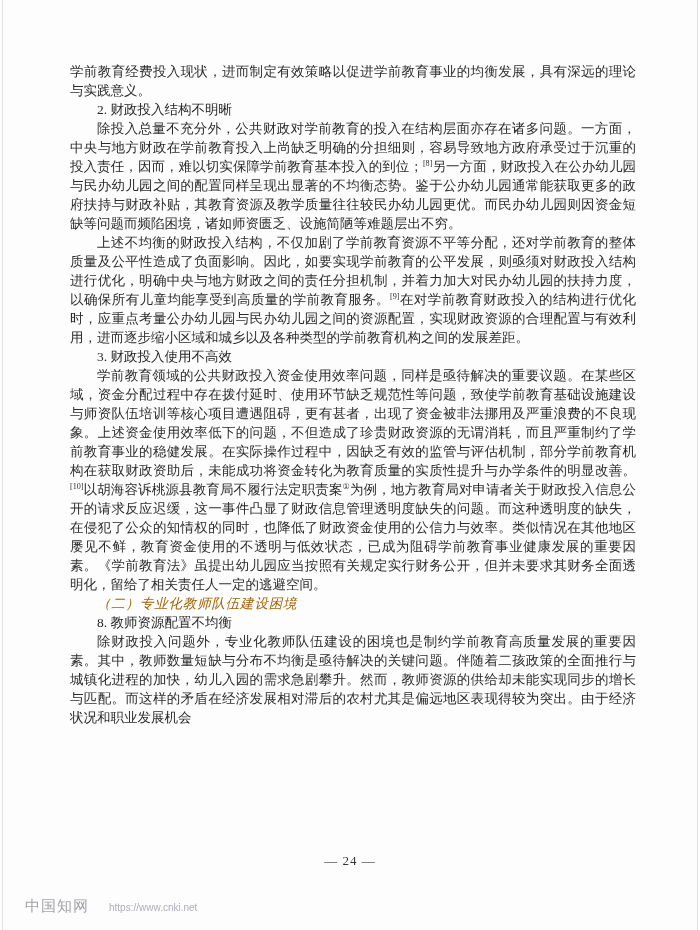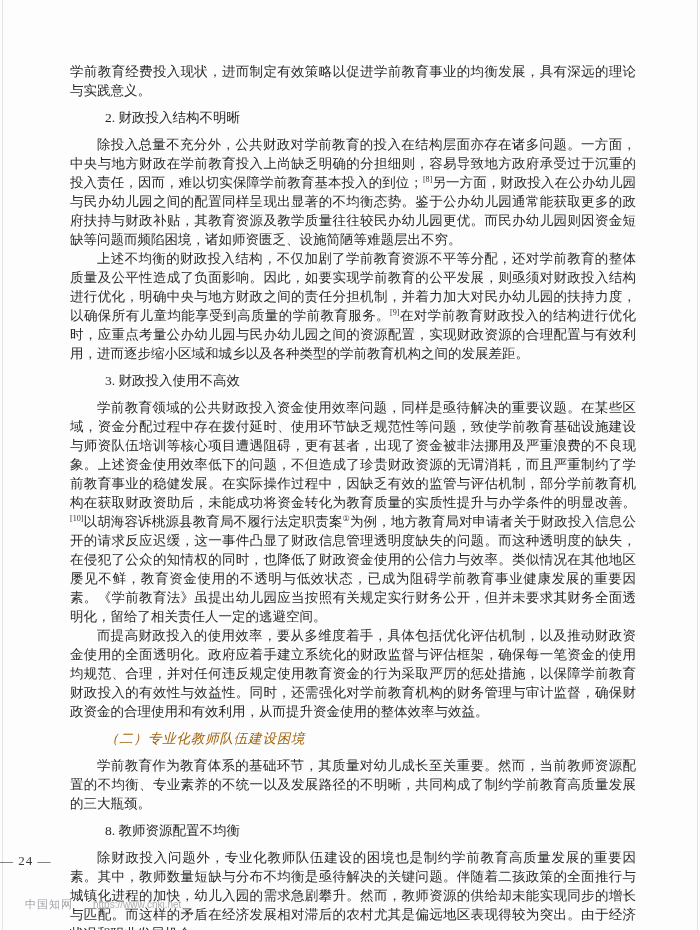--- a/index.html
+++ b/index.html
@@ -37,56 +37,57 @@
     line-height: 19px;
     text-align: justify;
     text-justify: inter-character;
   }
   .para {
     margin: 0;
     text-indent: 2em;
   }
   .para.no-indent { text-indent: 0; }
   .heading {
-    margin: 8px;
+    margin: 0;
     text-indent: 2em;
     color: #262626;
   }
   .heading.kai {
     font-style: italic;
     letter-spacing: 0.06em;
     color: #a16207;
   }
   sup {
     font-size: 0.6em;
     line-height: 0;
     vertical-align: super;
   }
 
   .page-number {
     position: absolute;
     left: 0;
     right: 0;
     top: 853px;
+    text-align: center;
     font-size: 13px;
     color: #3a3a3a;
     letter-spacing: 1px;
   }
 
   .footer-watermark {
     position: absolute;
     left: 25px;
     top: 897px;
     font-family: "Liberation Sans", "DejaVu Sans", sans-serif;
     display: flex;
     align-items: baseline;
     gap: 20px;
   }
   .footer-brand {
-    font-size: 11px;
+    font-size: 15px;
     color: #a2a2a8;
     letter-spacing: 1px;
   }
   .footer-url {
     font-size: 10px;
     color: #aeaeb4;
   }
 </style>
 </head>
 <body>
@@ -95,23 +96,21 @@
   <div class="edge left"></div>
   <div class="edge right"></div>
 
   <div class="text-block">
       <div class="para no-indent"><span>学前教育经费投入现状，进而制定有效策略以促进学前教育事业的均衡发展，具有深远的理论与实践意义。</span></div>
       <div class="heading"><span>2. 财政投入结构不明晰</span></div>
       <div class="para"><span>除投入总量不充分外，公共财政对学前教育的投入在结构层面亦存在诸多问题。一方面，中央与地方财政在学前教育投入上尚缺乏明确的分担细则，容易导致地方政府承受过于沉重的投入责任，因而，难以切实保障学前教育基本投入的到位；</span><sup>[8]</sup><span>另一方面，财政投入在公办幼儿园与民办幼儿园之间的配置同样呈现出显著的不均衡态势。鉴于公办幼儿园通常能获取更多的政府扶持与财政补贴，其教育资源及教学质量往往较民办幼儿园更优。而民办幼儿园则因资金短缺等问题而频陷困境，诸如师资匮乏、设施简陋等难题层出不穷。</span></div>
       <div class="para"><span>上述不均衡的财政投入结构，不仅加剧了学前教育资源不平等分配，还对学前教育的整体质量及公平性造成了负面影响。因此，如要实现学前教育的公平发展，则亟须对财政投入结构进行优化，明确中央与地方财政之间的责任分担机制，并着力加大对民办幼儿园的扶持力度，以确保所有儿童均能享受到高质量的学前教育服务。</span><sup>[9]</sup><span>在对学前教育财政投入的结构进行优化时，应重点考量公办幼儿园与民办幼儿园之间的资源配置，实现财政资源的合理配置与有效利用，进而逐步缩小区域和城乡以及各种类型的学前教育机构之间的发展差距。</span></div>
       <div class="heading"><span>3. 财政投入使用不高效</span></div>
       <div class="para"><span>学前教育领域的公共财政投入资金使用效率问题，同样是亟待解决的重要议题。在某些区域，资金分配过程中存在拨付延时、使用环节缺乏规范性等问题，致使学前教育基础设施建设与师资队伍培训等核心项目遭遇阻碍，更有甚者，出现了资金被非法挪用及严重浪费的不良现象。上述资金使用效率低下的问题，不但造成了珍贵财政资源的无谓消耗，而且严重制约了学前教育事业的稳健发展。在实际操作过程中，因缺乏有效的监管与评估机制，部分学前教育机构在获取财政资助后，未能成功将资金转化为教育质量的实质性提升与办学条件的明显改善。</span><sup>[10]</sup><span>以胡海容诉桃源县教育局不履行法定职责案</span><sup>①</sup><span>为例，地方教育局对申请者关于财政投入信息公开的请求反应迟缓，这一事件凸显了财政信息管理透明度缺失的问题。而这种透明度的缺失，在侵犯了公众的知情权的同时，也降低了财政资金使用的公信力与效率。类似情况在其他地区屡见不鲜，教育资金使用的不透明与低效状态，已成为阻碍学前教育事业健康发展的重要因素。《学前教育法》虽提出幼儿园应当按照有关规定实行财务公开，但并未要求其财务全面透明化，留给了相关责任人一定的逃避空间。</span></div>
-      <div class="para"><span>而提高财政投入的使用效率，要从多维度着手，具体包括优化评估机制，以及推动财政资金使用的全面透明化。政府应着手建立系统化的财政监督与评估框架，确保每一笔资金的使用均规范、合理，并对任何违反规定使用教育资金的行为采取严厉的惩处措施，以保障学前教育财政投入的有效性与效益性。同时，还需强化对学前教育机构的财务管理与审计监督，确保财政资金的合理使用和有效利用，从而提升资金使用的整体效率与效益。</span></div>
       <div class="heading kai"><span>（二）专业化教师队伍建设困境</span></div>
-      <div class="para"><span>学前教育作为教育体系的基础环节，其质量对幼儿成长至关重要。然而，当前教师资源配置的不均衡、专业素养的不统一以及发展路径的不明晰，共同构成了制约学前教育高质量发展的三大瓶颈。</span></div>
       <div class="heading"><span>8. 教师资源配置不均衡</span></div>
       <div class="para"><span>除财政投入问题外，专业化教师队伍建设的困境也是制约学前教育高质量发展的重要因素。其中，教师数量短缺与分布不均衡是亟待解决的关键问题。伴随着二孩政策的全面推行与城镇化进程的加快，幼儿入园的需求急剧攀升。然而，教师资源的供给却未能实现同步的增长与匹配。而这样的矛盾在经济发展相对滞后的农村尤其是偏远地区表现得较为突出。由于经济状况和职业发展机会</span></div>
     </div>
 
   <div class="page-number">— 24 —</div>
 
   <div class="footer-watermark">
     <span class="footer-brand">中国知网</span>
     <span class="footer-url">https://www.cnki.net</span>
   </div>

